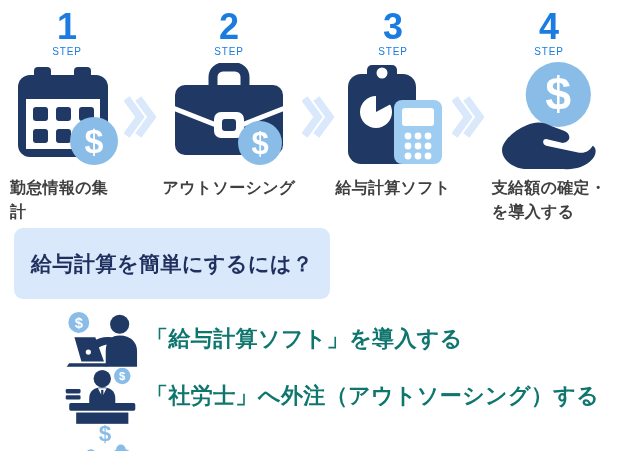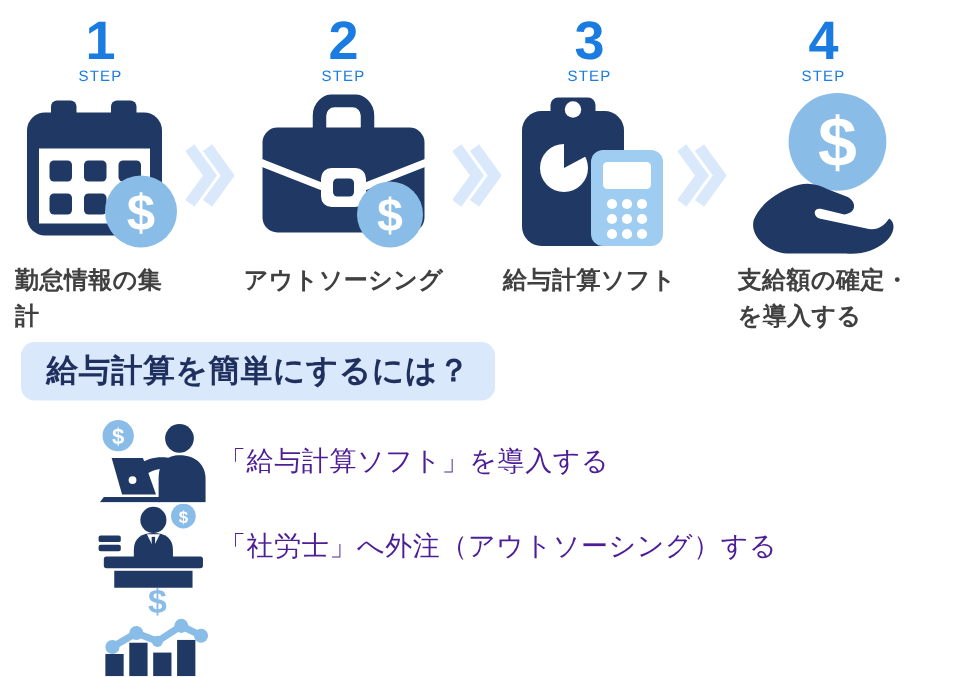--- a/index.html
+++ b/index.html
@@ -17,27 +17,27 @@
   .step-number{font-size:36px;line-height:38px;font-weight:800;color:#1a7ce0;}
   .step-word{font-size:10px;line-height:11px;font-weight:400;letter-spacing:.8px;color:#1a7ce0;}
   .step-iconbox{height:114px;display:flex;align-items:center;justify-content:center;margin-top:3px;}
   .step-label{
     margin-top:2px;font-size:16px;line-height:24px;font-weight:bold;color:#404040;
     letter-spacing:.3px;white-space:pre-line;align-self:center;text-align:left;
   }
   .arrow-col{width:32px;display:flex;justify-content:center;margin-top:84px;}
   
   .q-badge{
-    display:inline-block;margin:10px 0 0 14px;padding:8px 17px;border-radius:9px;
+    display:inline-block;margin:10px 0 0 14px;padding:24px 17px;border-radius:9px;
     background:#d9e9fb;color:#1f2f5e;font-size:21px;font-weight:bold;letter-spacing:.5px;line-height:23px;
   }
   .q-list{margin:13px 0 0 62px;}
   .q-item{display:flex;align-items:center;height:54px;margin-bottom:3px;}
   .q-item .iconbox{width:84px;display:flex;justify-content:center;align-items:center;}
-  .q-item-label{font-size:18px;font-weight:normal;color:#4c1d95;letter-spacing:.4px;white-space:nowrap;}
+  .q-item-label{font-size:22px;font-weight:bold;color:#0f766e;letter-spacing:.4px;white-space:nowrap;}
 </style>
 </head>
 <body>
 
 <div class="canvas">
 
   <div class="steps-row">
 
     <div class="step step-1">
       <div class="step-number">1</div>

